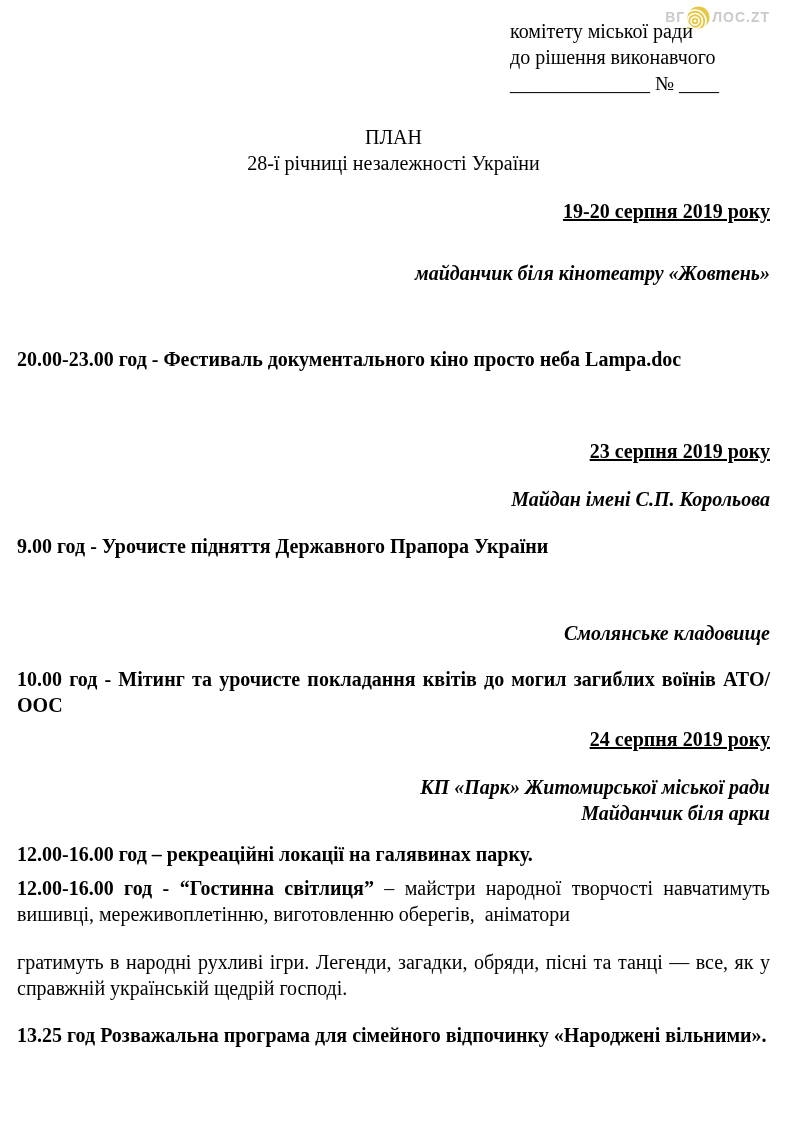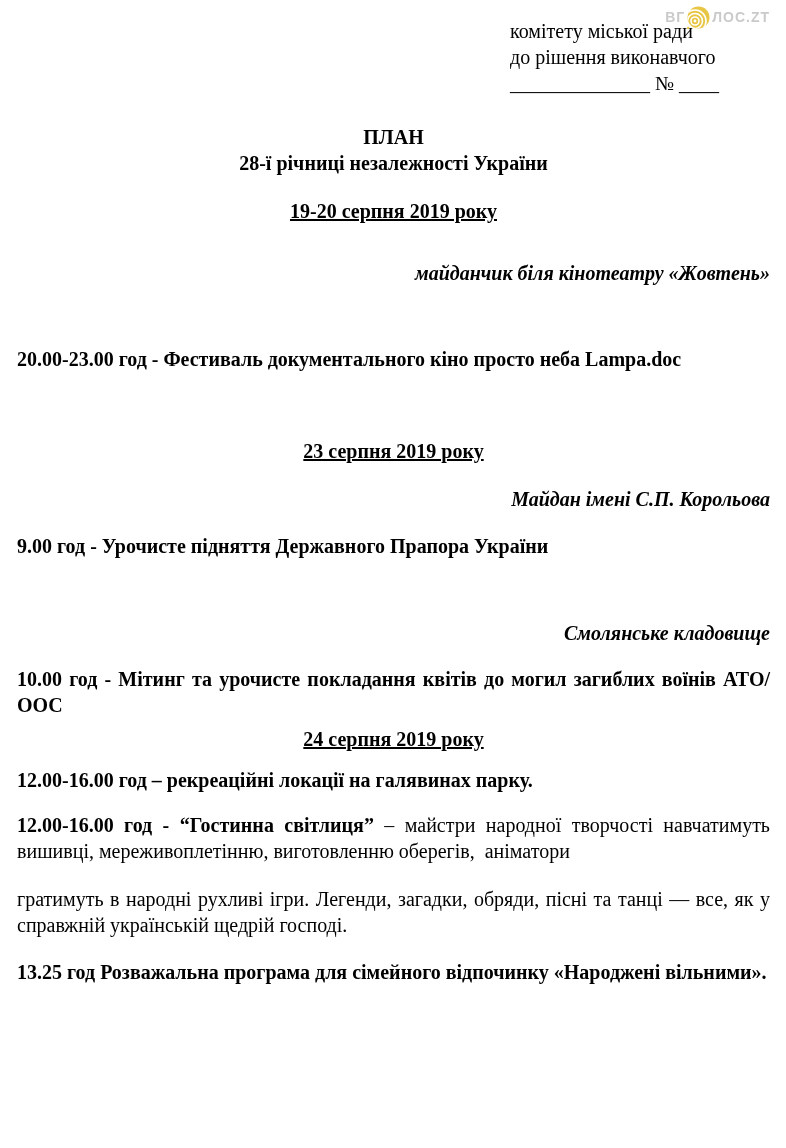--- a/index.html
+++ b/index.html
@@ -29,24 +29,24 @@
     font-weight: bold;
     letter-spacing: 1px;
     color: #cacaca;
     user-select: none;
   }
   .watermark svg { margin: 0 1px; display: block; }
 
   .header-block { margin-left: 493px; font-weight: normal; }
 
   .center { text-align: center; }
-  .bold { font-weight: bold; }
+  .bold { font-weight: normal; }
 
   .date-heading {
-    text-align: center;
+    text-align: right;
     font-weight: bold;
     text-decoration: underline;
   }
   .venue {
     text-align: right;
     font-weight: bold;
     font-style: italic;
   }
   .event {
     font-weight: bold;
@@ -106,22 +106,26 @@
   <p class="venue" style="margin-top:22px">Майдан імені С.П. Корольова</p>
 
   <p class="event" style="margin-top:21px">9.00 год - Урочисте підняття Державного Прапора України</p>
 
   <p class="venue" style="margin-top:61px">Смолянське кладовище</p>
 
   <p class="event" style="margin-top:20px">10.00 год - Мітинг та урочисте покладання квітів до могил загиблих воїнів АТО/ООС</p>
 
   <p class="date-heading" style="margin-top:8px">24 серпня 2019 року</p>
 
+  <div class="venue" style="margin-top:22px">
+    <p>КП «Парк» Житомирської міської ради</p>
+    <p>Майданчик біля арки</p>
+  </div>
 
   <p class="event" style="margin-top:15px">12.00-16.00 год – рекреаційні локації на галявинах парку.</p>
 
-  <p class="mixed" style="margin-top:19px"><span class="lead">12.00-16.00 год - “Гостинна світлиця”</span> <span class="rest">– майстри народної творчості навчати­муть вишивці, мереживоплетінню, виготовленню оберегів,&nbsp; аніматори</span></p>
+  <p class="mixed" style="margin-top:8px"><span class="lead">12.00-16.00 год - “Гостинна світлиця”</span> <span class="rest">– майстри народної творчості навчати­муть вишивці, мереживоплетінню, виготовленню оберегів,&nbsp; аніматори</span></p>
 
   <p class="plain" style="margin-top:22px">гратимуть в народні рухливі ігри. Легенди, загадки, обряди, пісні та танці — все, як у справжній українській щедрій господі.</p>
 
   <p class="event" style="margin-top:21px">13.25 год Розважальна програма для сімейного відпочинку «Народжені вільними».</p>
 
 </div>
 
 </body></html>

